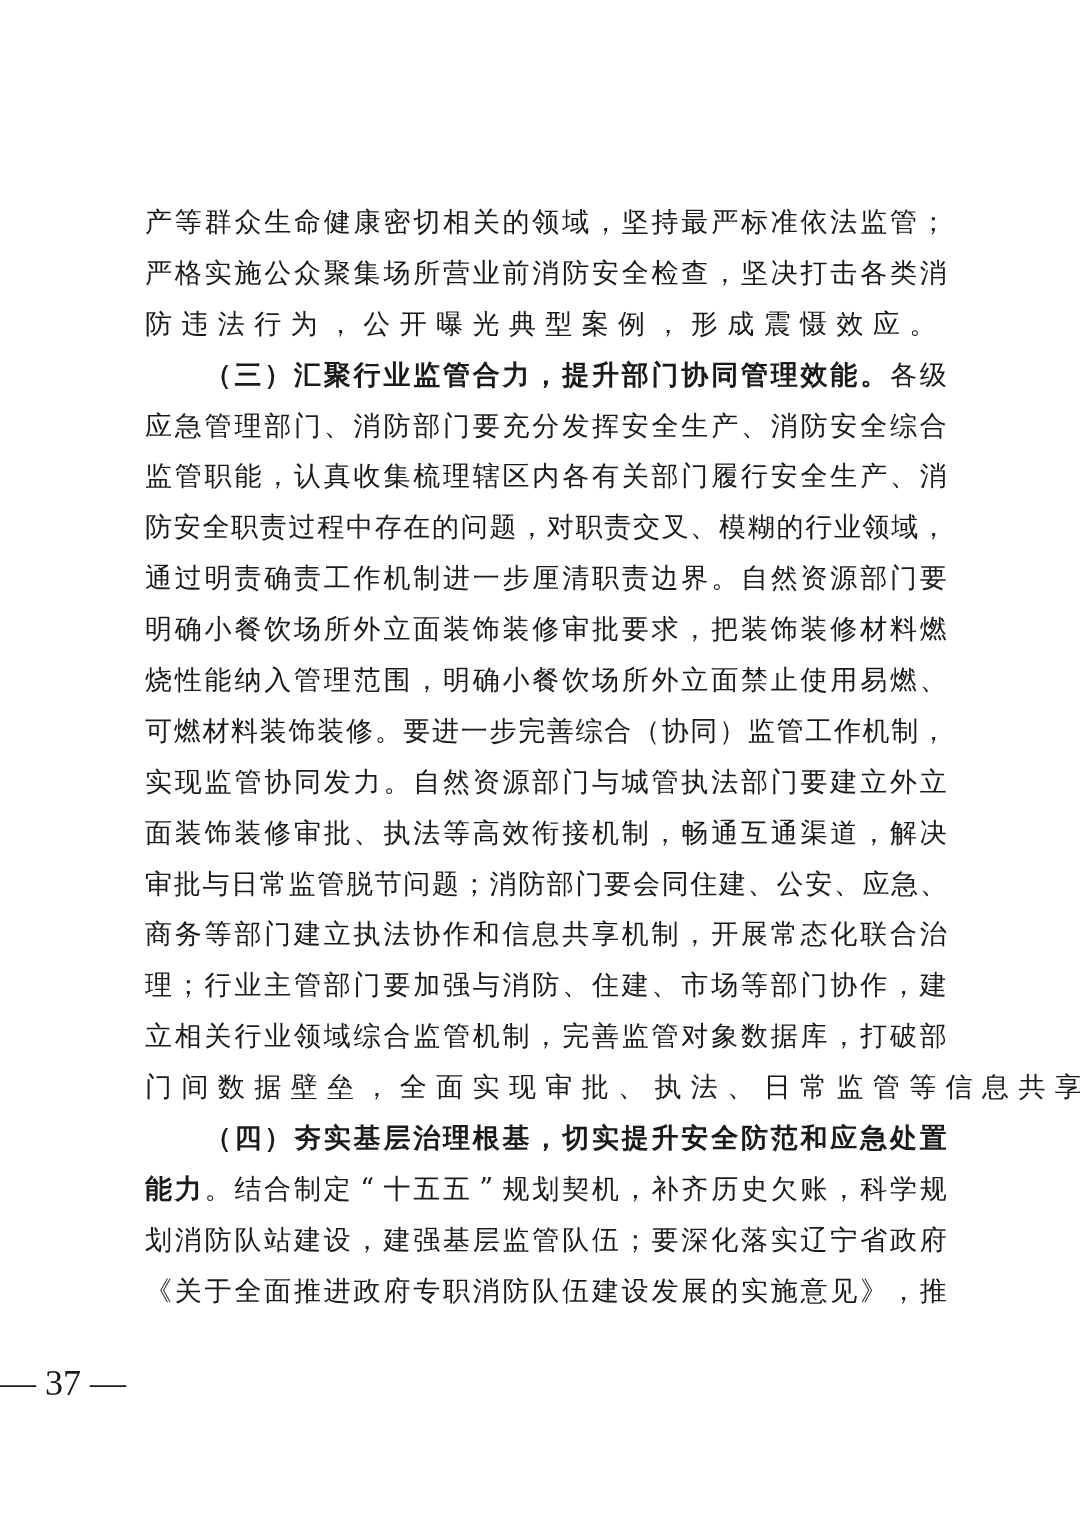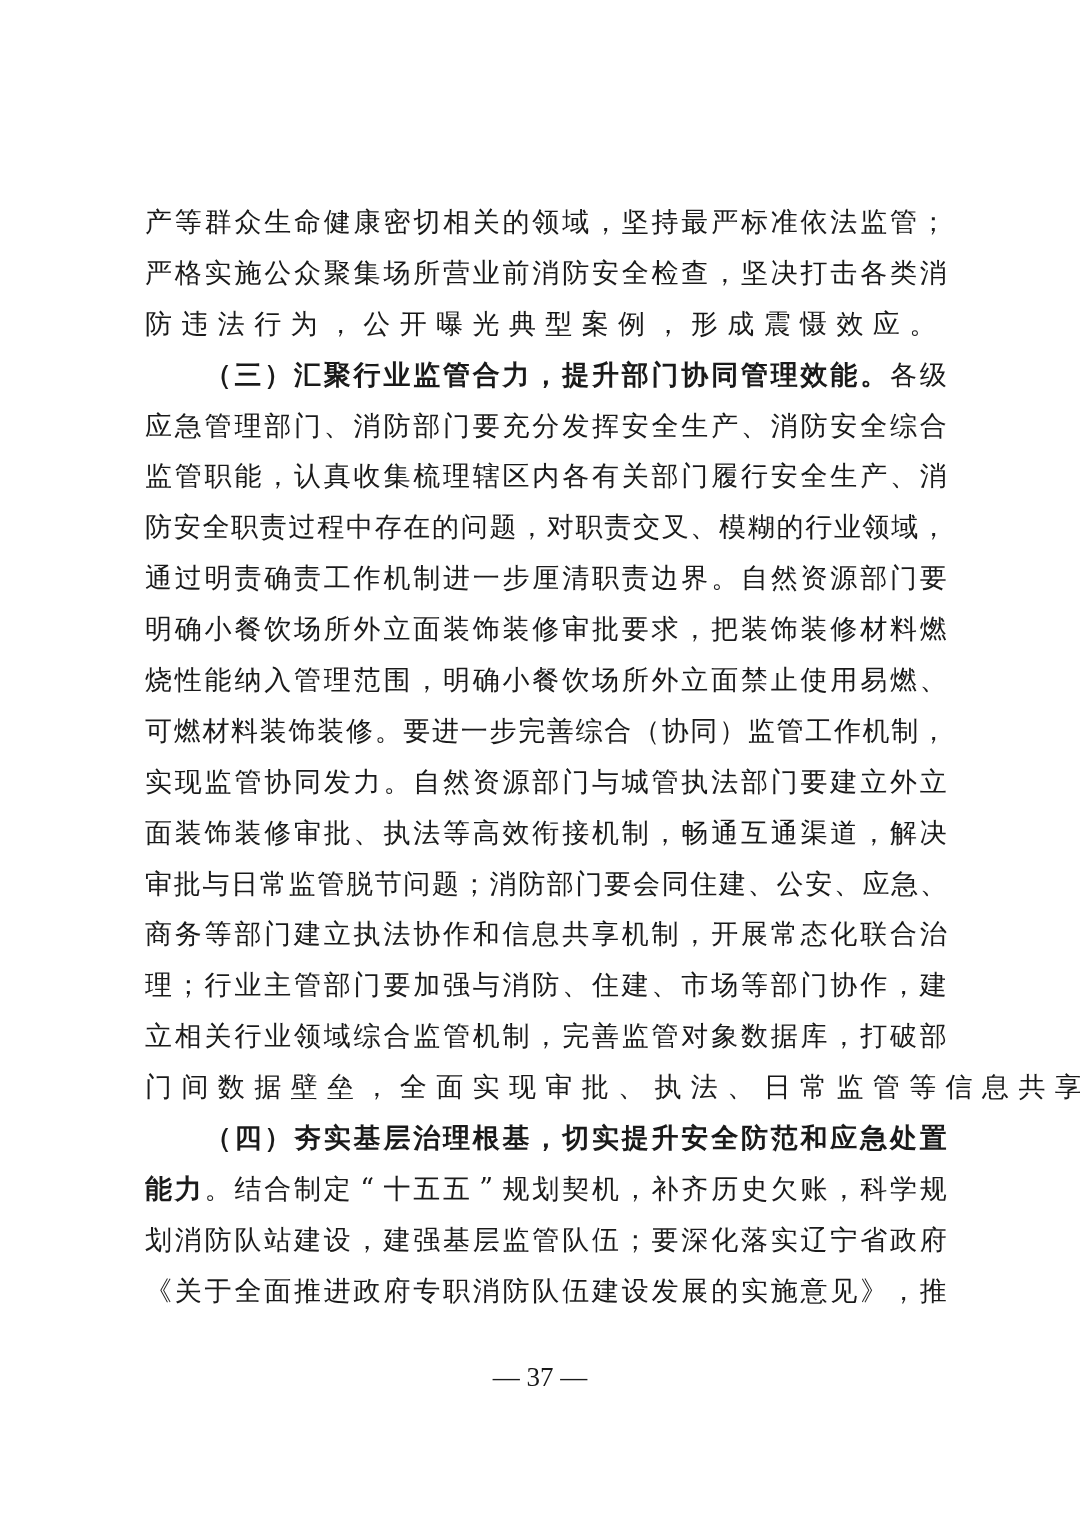--- a/index.html
+++ b/index.html
@@ -16,22 +16,22 @@
     font-size: 27px; color: #1a1a1a;
     white-space: nowrap;
     display: flex; justify-content: space-between;
     letter-spacing: 0;
   }
   .line.last { justify-content: flex-start; }
   .line.last span { margin-right: 9.4px; }
   .line span { display: inline-block; width: 27px; text-align: center; }
   .bold { font-weight: bold; }
   .page-number {
-    position: absolute; left: 0; width: 1080px; top: 1362px; text-align: center;
-    font-family: "Liberation Serif", "DejaVu Serif", serif; font-size: 27px; color: #1a1a1a;
+    position: absolute; left: 0; width: 1080px; top: 1362px; 
+    font-family: "Liberation Serif", "DejaVu Serif", serif; font-size: 36px; color: #1a1a1a;
   }
 </style>
 </head>
 <body>
 
 <div class="page">
   <div class="text-block" id="text-block">
       <div>
         <div class="line">
           <span>产</span>

